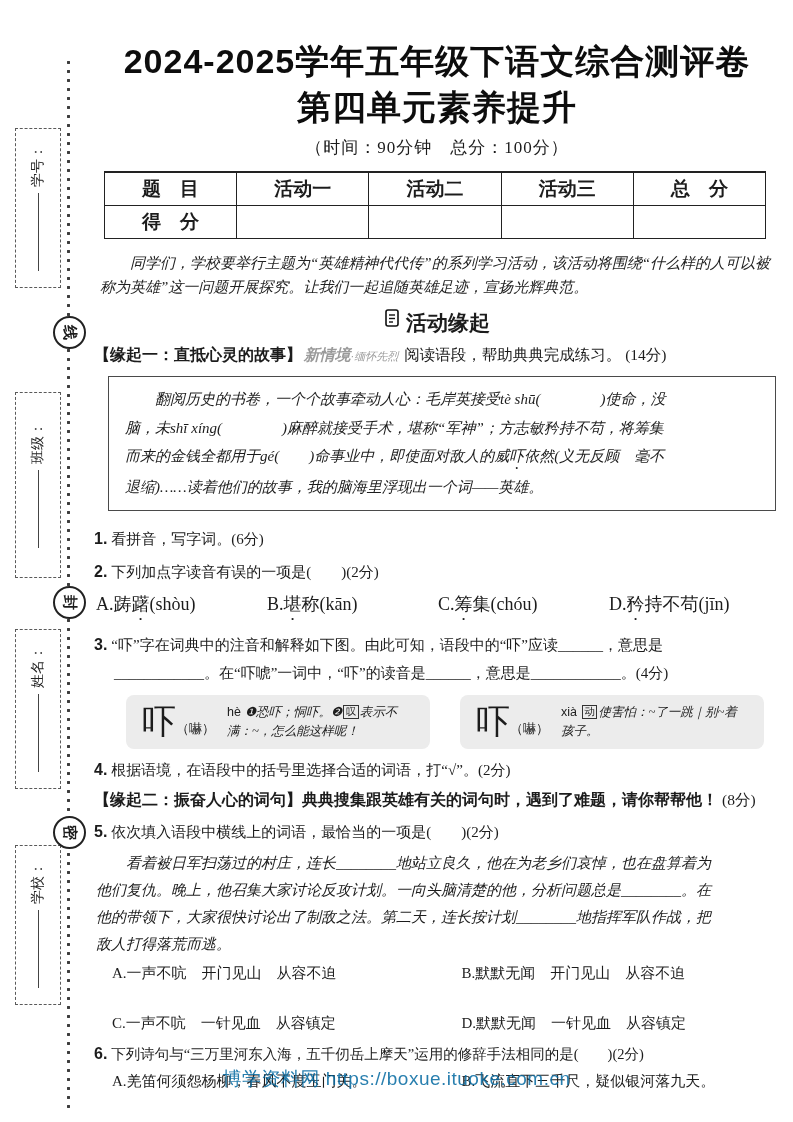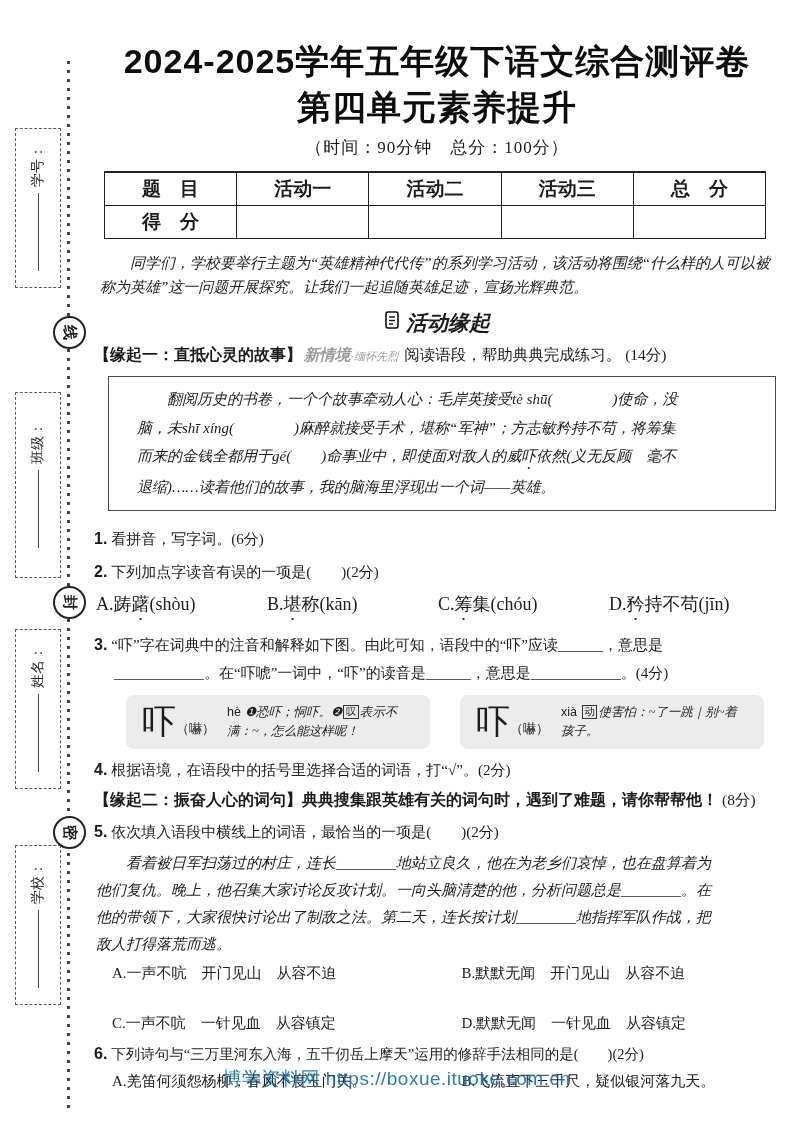--- a/index.html
+++ b/index.html
@@ -28,29 +28,29 @@
 
   table.score-table{border-collapse:collapse;width:662px;margin:12px 0 0 10px;}
   table.score-table td{border:1.6px solid #222;height:30px;text-align:center;
     font-family:"Liberation Sans","DejaVu Sans",sans-serif;font-size:19px;font-weight:bold;width:20%;}
   table.score-table tr:first-child td{border-top:2.4px solid #222;}
 
   .intro{margin:12px 6px 0 6px;font-size:15px;line-height:24px;text-indent:2em;
     font-style:italic;color:#222;}
 
   .section-head{margin-top:10px;text-align:center;font-family:"Liberation Sans","DejaVu Sans",sans-serif;
-    font-size:21px;font-weight:bold;display:flex;align-items:center;justify-content:center;gap:6px;font-style:italic;}
+    font-size:21px;font-weight:bold;display:flex;align-items:flex-start;justify-content:center;gap:6px;}
   .origin-line{margin-top:8px;font-size:15.5px;display:flex;align-items:flex-end;flex-wrap:nowrap;white-space:nowrap;}
   .origin-line b{font-family:"Liberation Sans","DejaVu Sans",sans-serif;font-size:16px;}
   .badge{font-style:italic;font-weight:bold;color:#9a9a9a;margin:0 6px 0 2px;
     font-family:"Liberation Sans","DejaVu Sans",sans-serif;}
   .badge small{font-weight:normal;font-size:11px;}
   .score{margin-left:4px;}
 
-  .passage-box{border:1.6px solid #4a4a4a;margin:10px 4px 16px 14px;padding:8px 28px;
+  .passage-box{border:1.6px solid #4a4a4a;margin:10px 4px 16px 14px;padding:8px 16px;
     font-size:15px;line-height:28.5px;font-style:italic;}
 
   .q{margin-top:9px;font-size:15px;line-height:24px;}
   .q b{font-family:"Liberation Sans","DejaVu Sans",sans-serif;font-size:16px;margin-right:4px;}
   .q-cont{margin-top:4px;font-size:15px;padding-left:20px;line-height:24px;}
   .opts-row{display:flex;margin:8px 0 0 2px;font-size:18px;align-items:center;}
   .opts-row .opt{width:25%;}
   .em-dot{text-emphasis:filled dot #1c1c1c;-webkit-text-emphasis:filled dot #1c1c1c;
     text-emphasis-position:under right;-webkit-text-emphasis-position:under right;}
 

